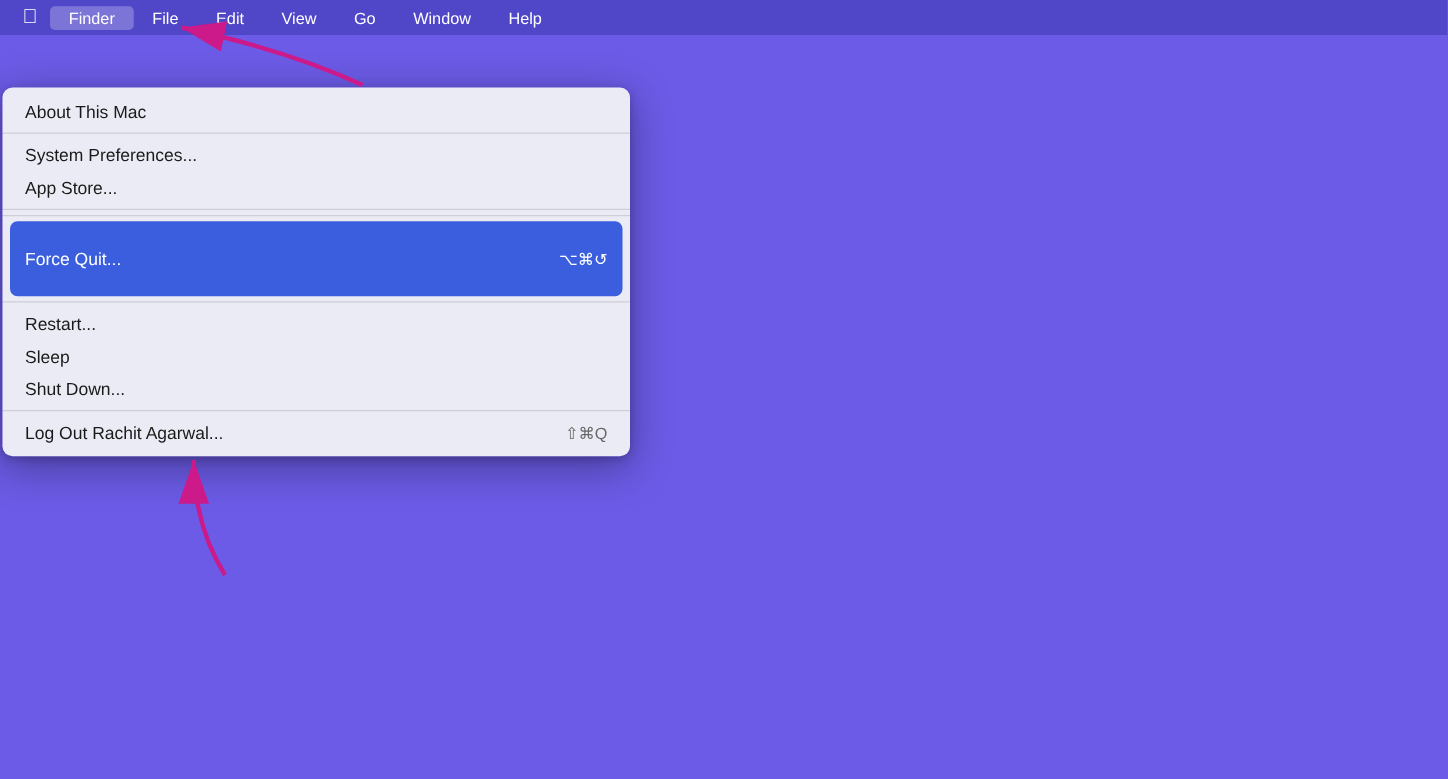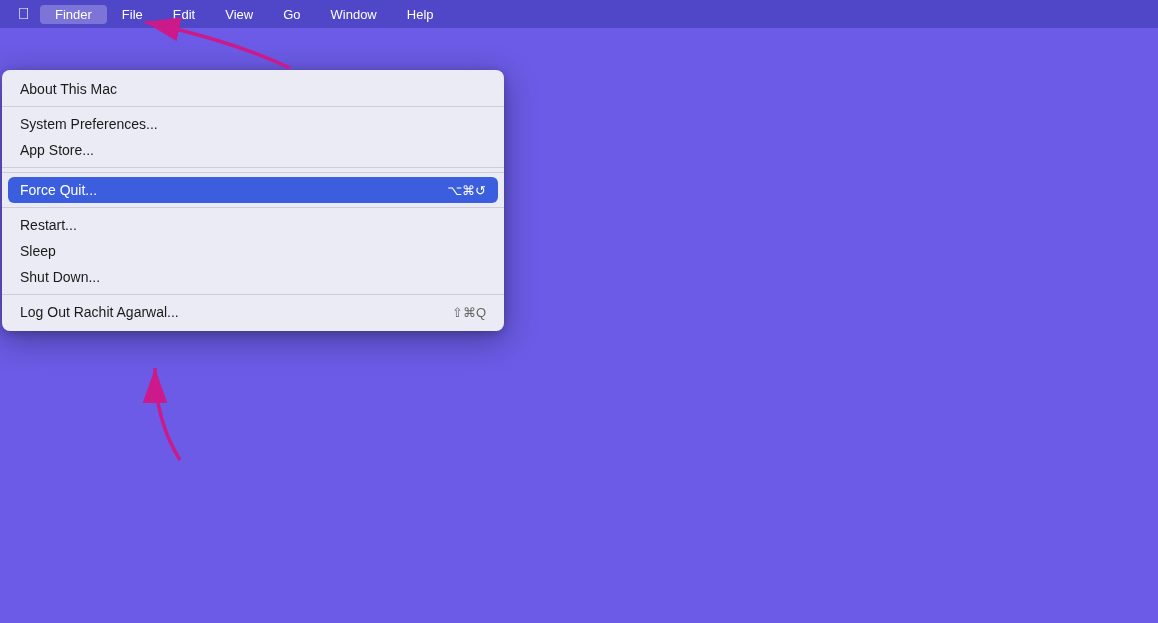--- a/index.html
+++ b/index.html
@@ -68,21 +68,21 @@
       color: #1a1a1a;
       cursor: pointer;
       min-height: 26px;
     }
 
     .menu-item.highlighted {
       background: #3b5ede;
       color: white;
       border-radius: 6px;
       margin: 2px 6px;
-      padding: 5px 12px;
+      padding: 22px 12px;
     }
 
     .menu-item.highlighted .shortcut {
       color: white;
     }
 
     .menu-separator {
       height: 1px;
       background: rgba(0,0,0,0.12);
       margin: 4px 0;

